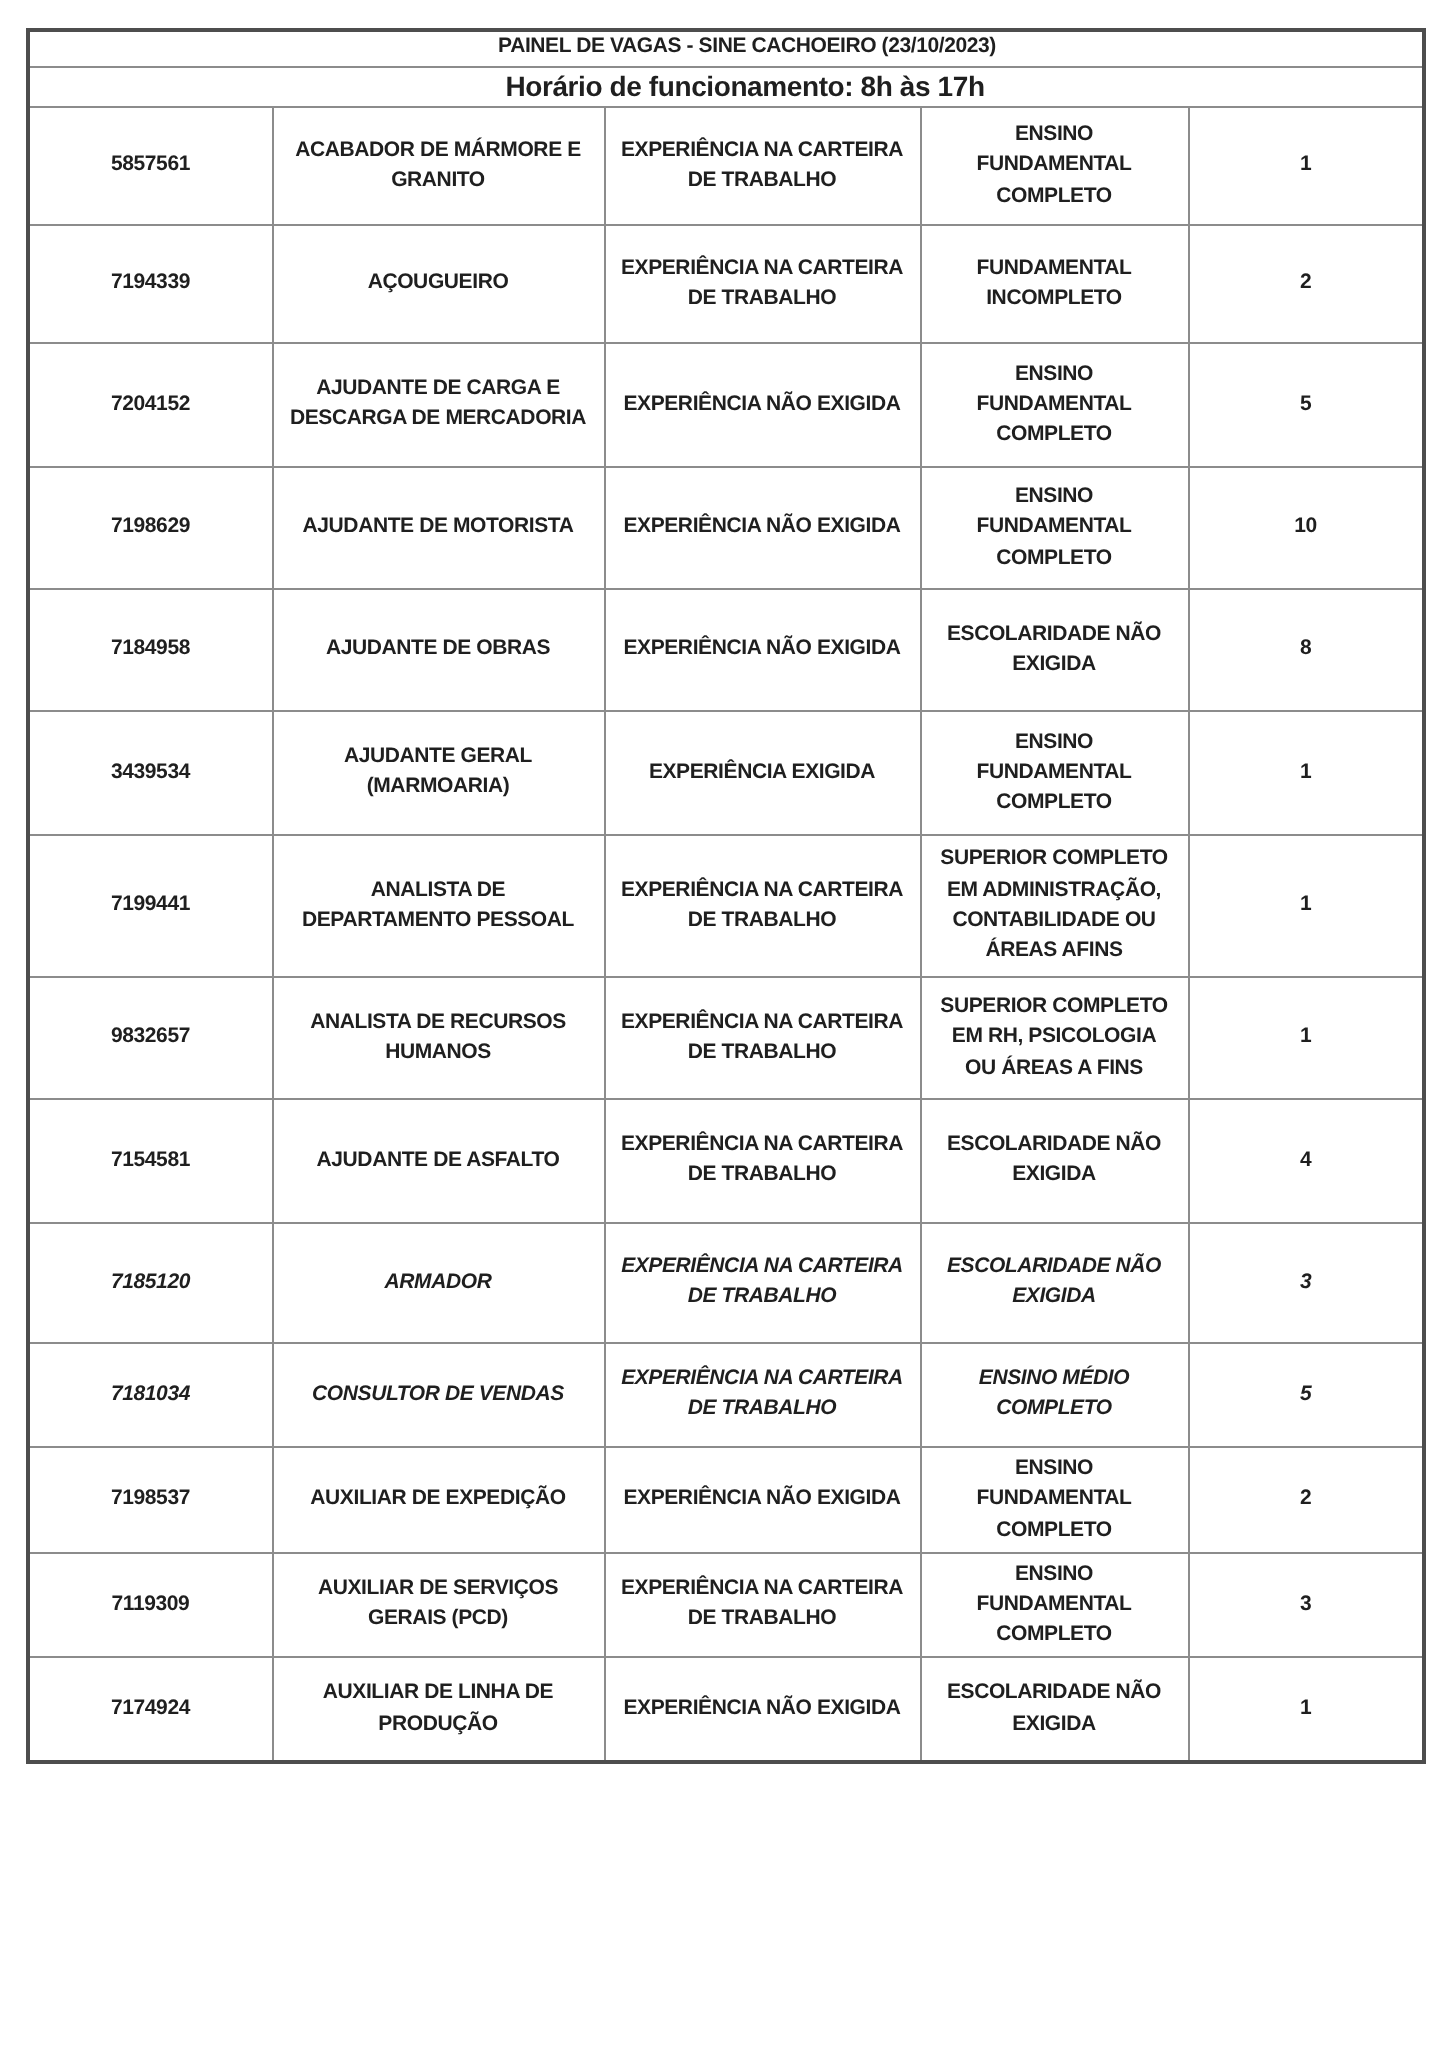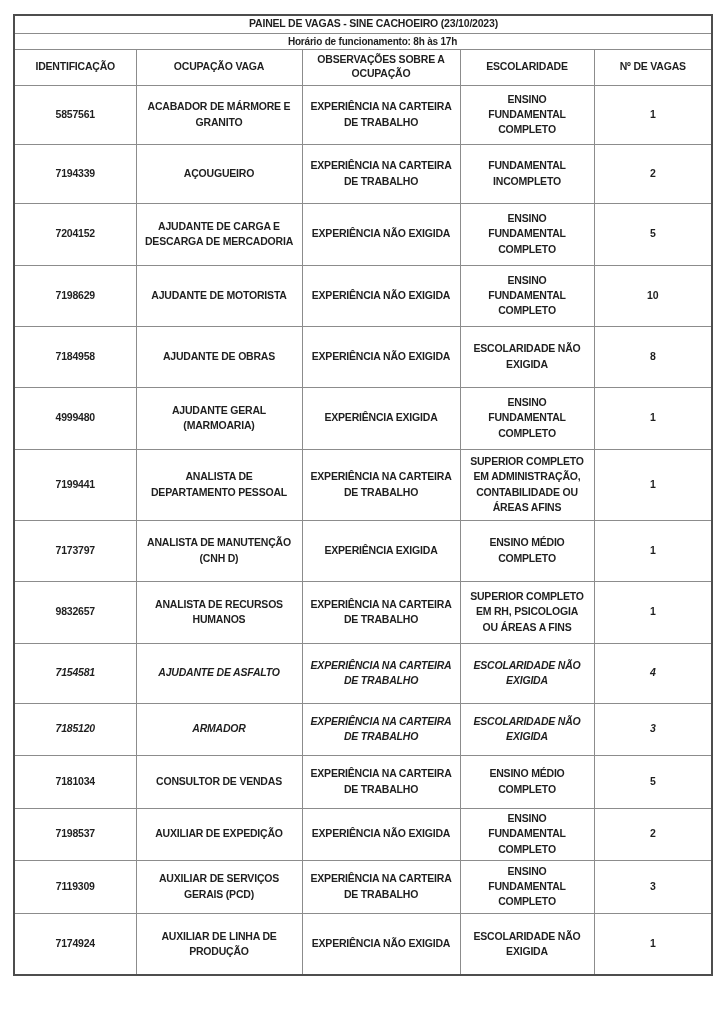--- a/index.html
+++ b/index.html
@@ -32,21 +32,21 @@
     letter-spacing: -0.2px;
   }
   tr.title-row th {
     height: 18px;
     font-size: 10.5px;
     line-height: 1.1;
     padding-left: 24px;
   }
   tr.subtitle-row th {
     height: 16px;
-    font-size: 10px;
+    font-size: 14px;
     line-height: 1.1;
     padding-left: 22px;
   }
   tr.cols-row th {
     height: 36px;
     font-size: 10.5px;
     line-height: 1.3;
   }
   tbody td {
     font-size: 10.5px;
@@ -80,28 +80,20 @@
         <col class="c4">
         <col class="c5">
     </colgroup>
     <thead>
       <tr class="title-row">
         <th colspan="5">PAINEL DE VAGAS - SINE CACHOEIRO (23/10/2023)</th>
       </tr>
       <tr class="subtitle-row">
         <th colspan="5">Horário de funcionamento: 8h às 17h</th>
       </tr>
-      <tr class="cols-row">
-        <th>IDENTIFICAÇÃO</th>
-        <th>OCUPAÇÃO VAGA</th>
-        <th>OBSERVAÇÕES SOBRE A
-OCUPAÇÃO</th>
-        <th>ESCOLARIDADE</th>
-        <th>Nº DE VAGAS</th>
-      </tr>
     </thead>
     <tbody>
       <tr>
         <td>5857561</td>
         <td>ACABADOR DE MÁRMORE E
 GRANITO</td>
         <td>EXPERIÊNCIA NA CARTEIRA
 DE TRABALHO</td>
         <td>ENSINO
 FUNDAMENTAL
@@ -138,48 +130,39 @@
       </tr>
       <tr>
         <td>7184958</td>
         <td>AJUDANTE DE OBRAS</td>
         <td>EXPERIÊNCIA NÃO EXIGIDA</td>
         <td>ESCOLARIDADE NÃO
 EXIGIDA</td>
         <td>8</td>
       </tr>
       <tr>
-        <td>4999480</td>
+        <td>3439534</td>
         <td>AJUDANTE GERAL
 (MARMOARIA)</td>
         <td>EXPERIÊNCIA EXIGIDA</td>
         <td>ENSINO
 FUNDAMENTAL
 COMPLETO</td>
         <td>1</td>
       </tr>
       <tr>
         <td>7199441</td>
         <td>ANALISTA DE
 DEPARTAMENTO PESSOAL</td>
         <td>EXPERIÊNCIA NA CARTEIRA
 DE TRABALHO</td>
         <td>SUPERIOR COMPLETO
 EM ADMINISTRAÇÃO,
 CONTABILIDADE OU
 ÁREAS AFINS</td>
-        <td>1</td>
-      </tr>
-      <tr>
-        <td>7173797</td>
-        <td>ANALISTA DE MANUTENÇÃO
-(CNH D)</td>
-        <td>EXPERIÊNCIA EXIGIDA</td>
-        <td>ENSINO MÉDIO
-COMPLETO</td>
         <td>1</td>
       </tr>
       <tr>
         <td>9832657</td>
         <td>ANALISTA DE RECURSOS
 HUMANOS</td>
         <td>EXPERIÊNCIA NA CARTEIRA
 DE TRABALHO</td>
         <td>SUPERIOR COMPLETO
 EM RH, PSICOLOGIA

